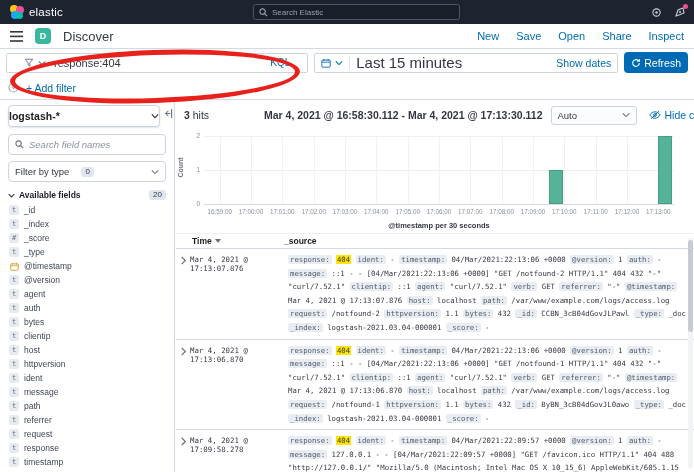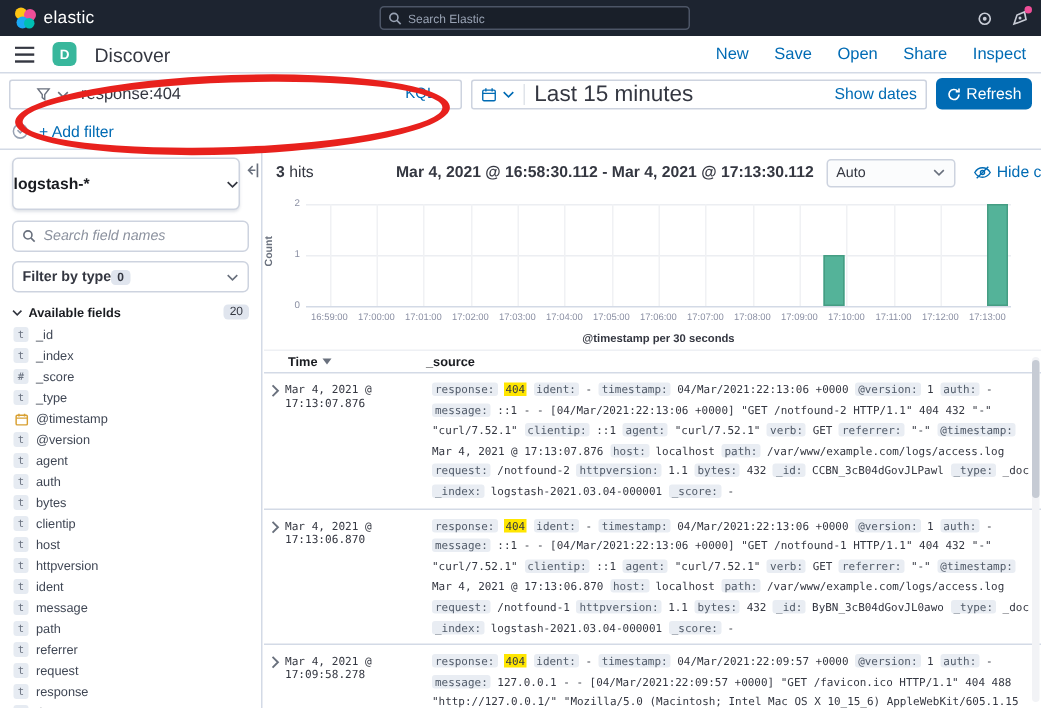--- a/index.html
+++ b/index.html
@@ -61,32 +61,32 @@
 
   
   #annotation { position:absolute; left:10px; top:50px; width:290px; height:53px;
     border:5px solid #e8211d; border-radius:50%; transform:rotate(-2deg);
     pointer-events:none; z-index:40; }
 
   
   #sidebar { position:absolute; left:0; top:100px; width:175px; height:372px;
     border-right:1px solid #d3dae6; background:#fff; }
   .index-row { position:relative; margin:5px 8px 0 8px; }
-  .index-btn { width:152px; height:35px; background:#fff; border:1px solid #cdd3df; border-radius:4px;
+  .index-btn { width:152px; height:22px; background:#fff; border:1px solid #cdd3df; border-radius:4px;
     box-shadow:0 1px 2px rgba(152,162,179,.3); display:flex; align-items:center; justify-content:space-between;
     gap:6px; cursor:pointer; }
   .index-btn span { font-size:10.5px; font-weight:bold; color:#1a1c21; }
   .collapse-icon { position:absolute; right:-7px; top:3px; cursor:pointer; }
   .side-search { margin:7px 8px 0 8px; height:21px; border:1px solid #cdd3df; border-radius:4px;
     display:flex; align-items:center; padding:0 6px; gap:5px; background:#fff; }
   .side-search input { border:none; outline:none; width:100%; font-size:9.5px; color:#69707d;
     font-family:"Liberation Sans", sans-serif; background:transparent;font-style:italic; }
   .side-search input::placeholder { color:#8b919e; }
   .type-filter { margin:6px 8px 0 8px; height:21px; border:1px solid #cdd3df; border-radius:4px;
-    display:flex; align-items:center; padding:0 6px; gap:0; cursor:pointer; background:#fff;font-weight:bold; }
+    display:flex; align-items:center; padding:0 6px; gap:12px; cursor:pointer; background:#fff; }
   .type-filter .tf-label { font-size:9.5px; color:#343741; }
   .count-badge { background:#e0e5ee; border-radius:3px; font-size:8px; color:#343741;
     padding:1px 4px; line-height:1; }
   .type-filter svg { margin-left:auto; }
   .avail-row { margin:8px 8px 3px 8px; display:flex; align-items:center; gap:4px; }
   .avail-row .av-label { font-size:8.5px; font-weight:bold; color:#1a1c21; }
   .avail-row .count-badge { margin-left:auto; }
   #field-list { margin:0 4px; }
   .field-item { height:14px; display:flex; align-items:center; gap:5px; padding-left:5px;
     border-radius:3px; cursor:pointer; }

